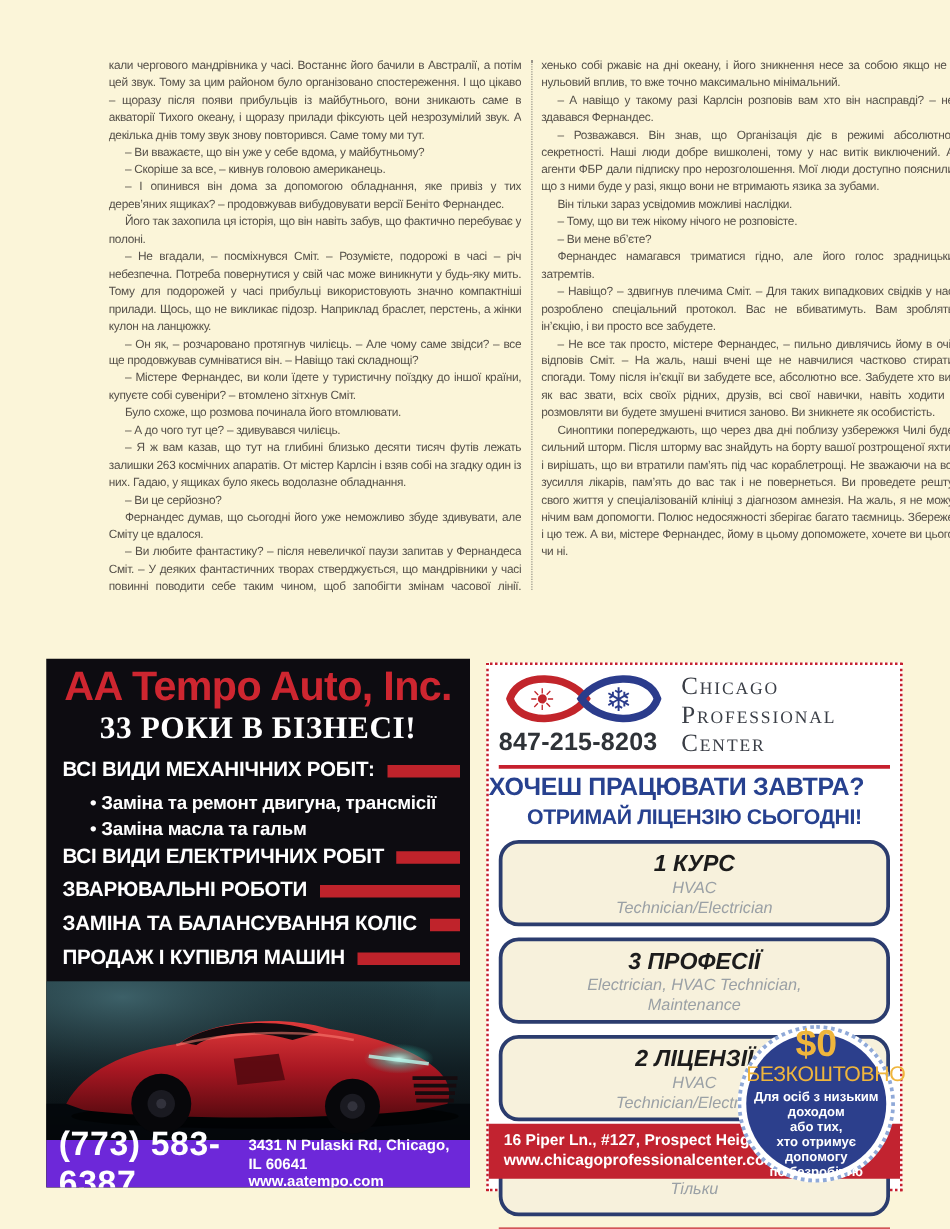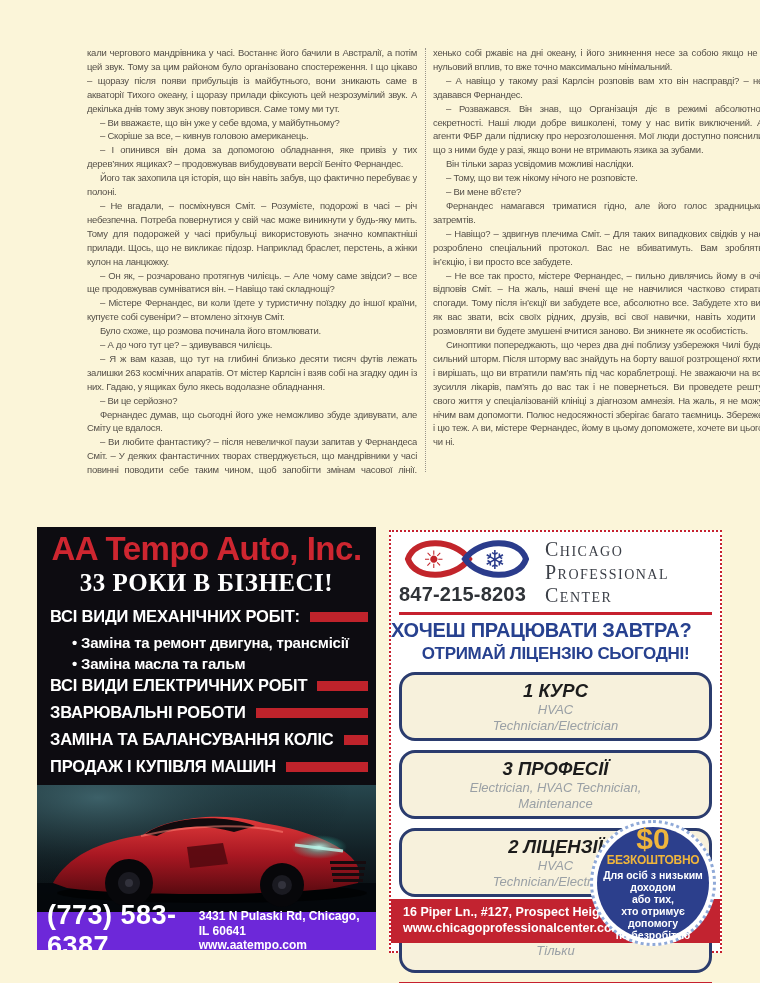--- a/index.html
+++ b/index.html
@@ -50,21 +50,21 @@
   .cpc-app{width:64%;text-align:center;margin-top:2px;}
   .cpc-app-title{color:#D31F2B;font-weight:800;font-size:20px;letter-spacing:0.5px;}
   .cpc-app-text{font-style:italic;font-weight:700;font-size:12.5px;line-height:15px;margin-top:3px;color:#1d1d1d;white-space:pre-line;}
   .cpc-band{position:absolute;left:0;right:0;bottom:8px;height:44px;background:#C22330;color:#fff;
             padding:6px 0 0 12px;box-sizing:border-box;font-weight:700;font-size:12.5px;line-height:15.5px;}
   .cpc-badge-outer{position:absolute;right:4px;top:288px;width:126px;height:126px;background:#fff;
                    border:3px dotted #8FA9D8;border-radius:50%;box-sizing:border-box;display:flex;align-items:center;justify-content:center;}
   .cpc-badge{width:112px;height:112px;background:#2C3F8C;border-radius:50%;text-align:center;color:#fff;
              display:flex;flex-direction:column;justify-content:center;}
   .badge-amount{color:#EFB53C;font-weight:900;font-size:30px;line-height:28px;}
-  .badge-title{color:#EFB53C;font-weight:700;font-size:12px;letter-spacing:-0.3px;}
+  .badge-title{color:#EFB53C;font-weight:400;font-size:17px;letter-spacing:-0.3px;}
   .badge-text{font-weight:700;font-size:10.5px;line-height:12px;white-space:pre-line;margin-top:2px;}
 </style>
 </head>
 <body>
 
 <div class="page">
 
   <div class="article">
     <div class="col">
 

